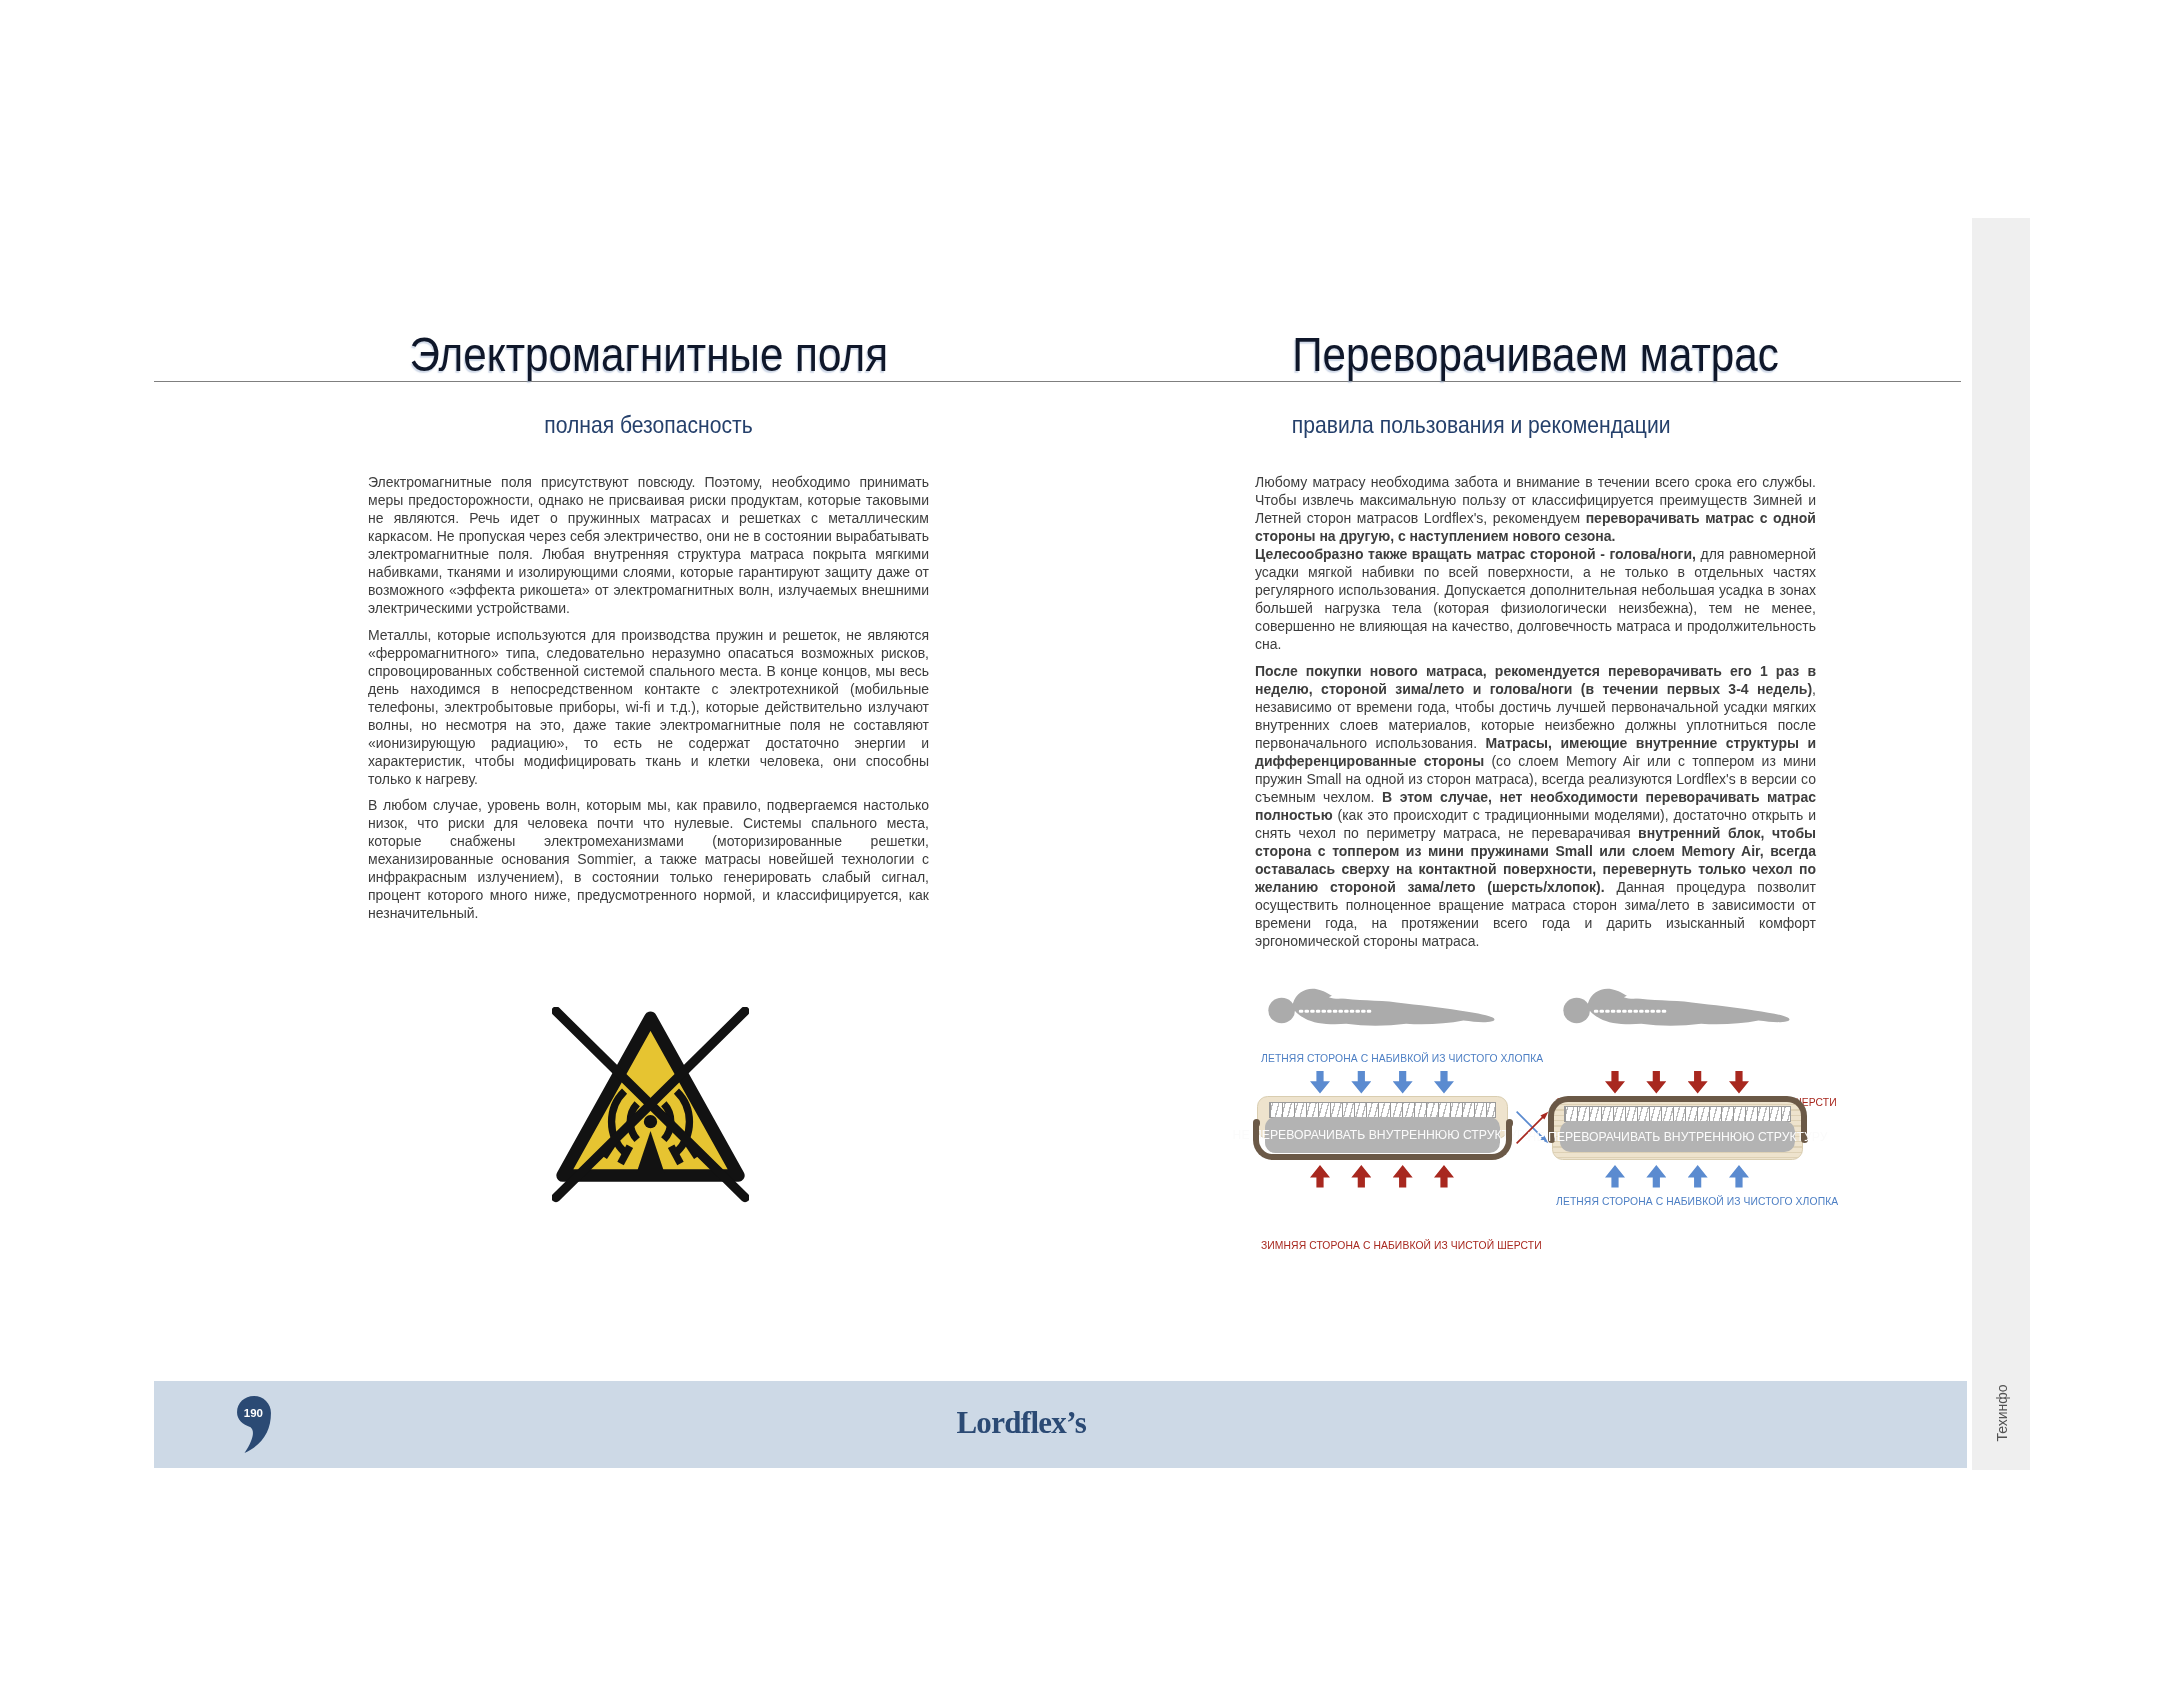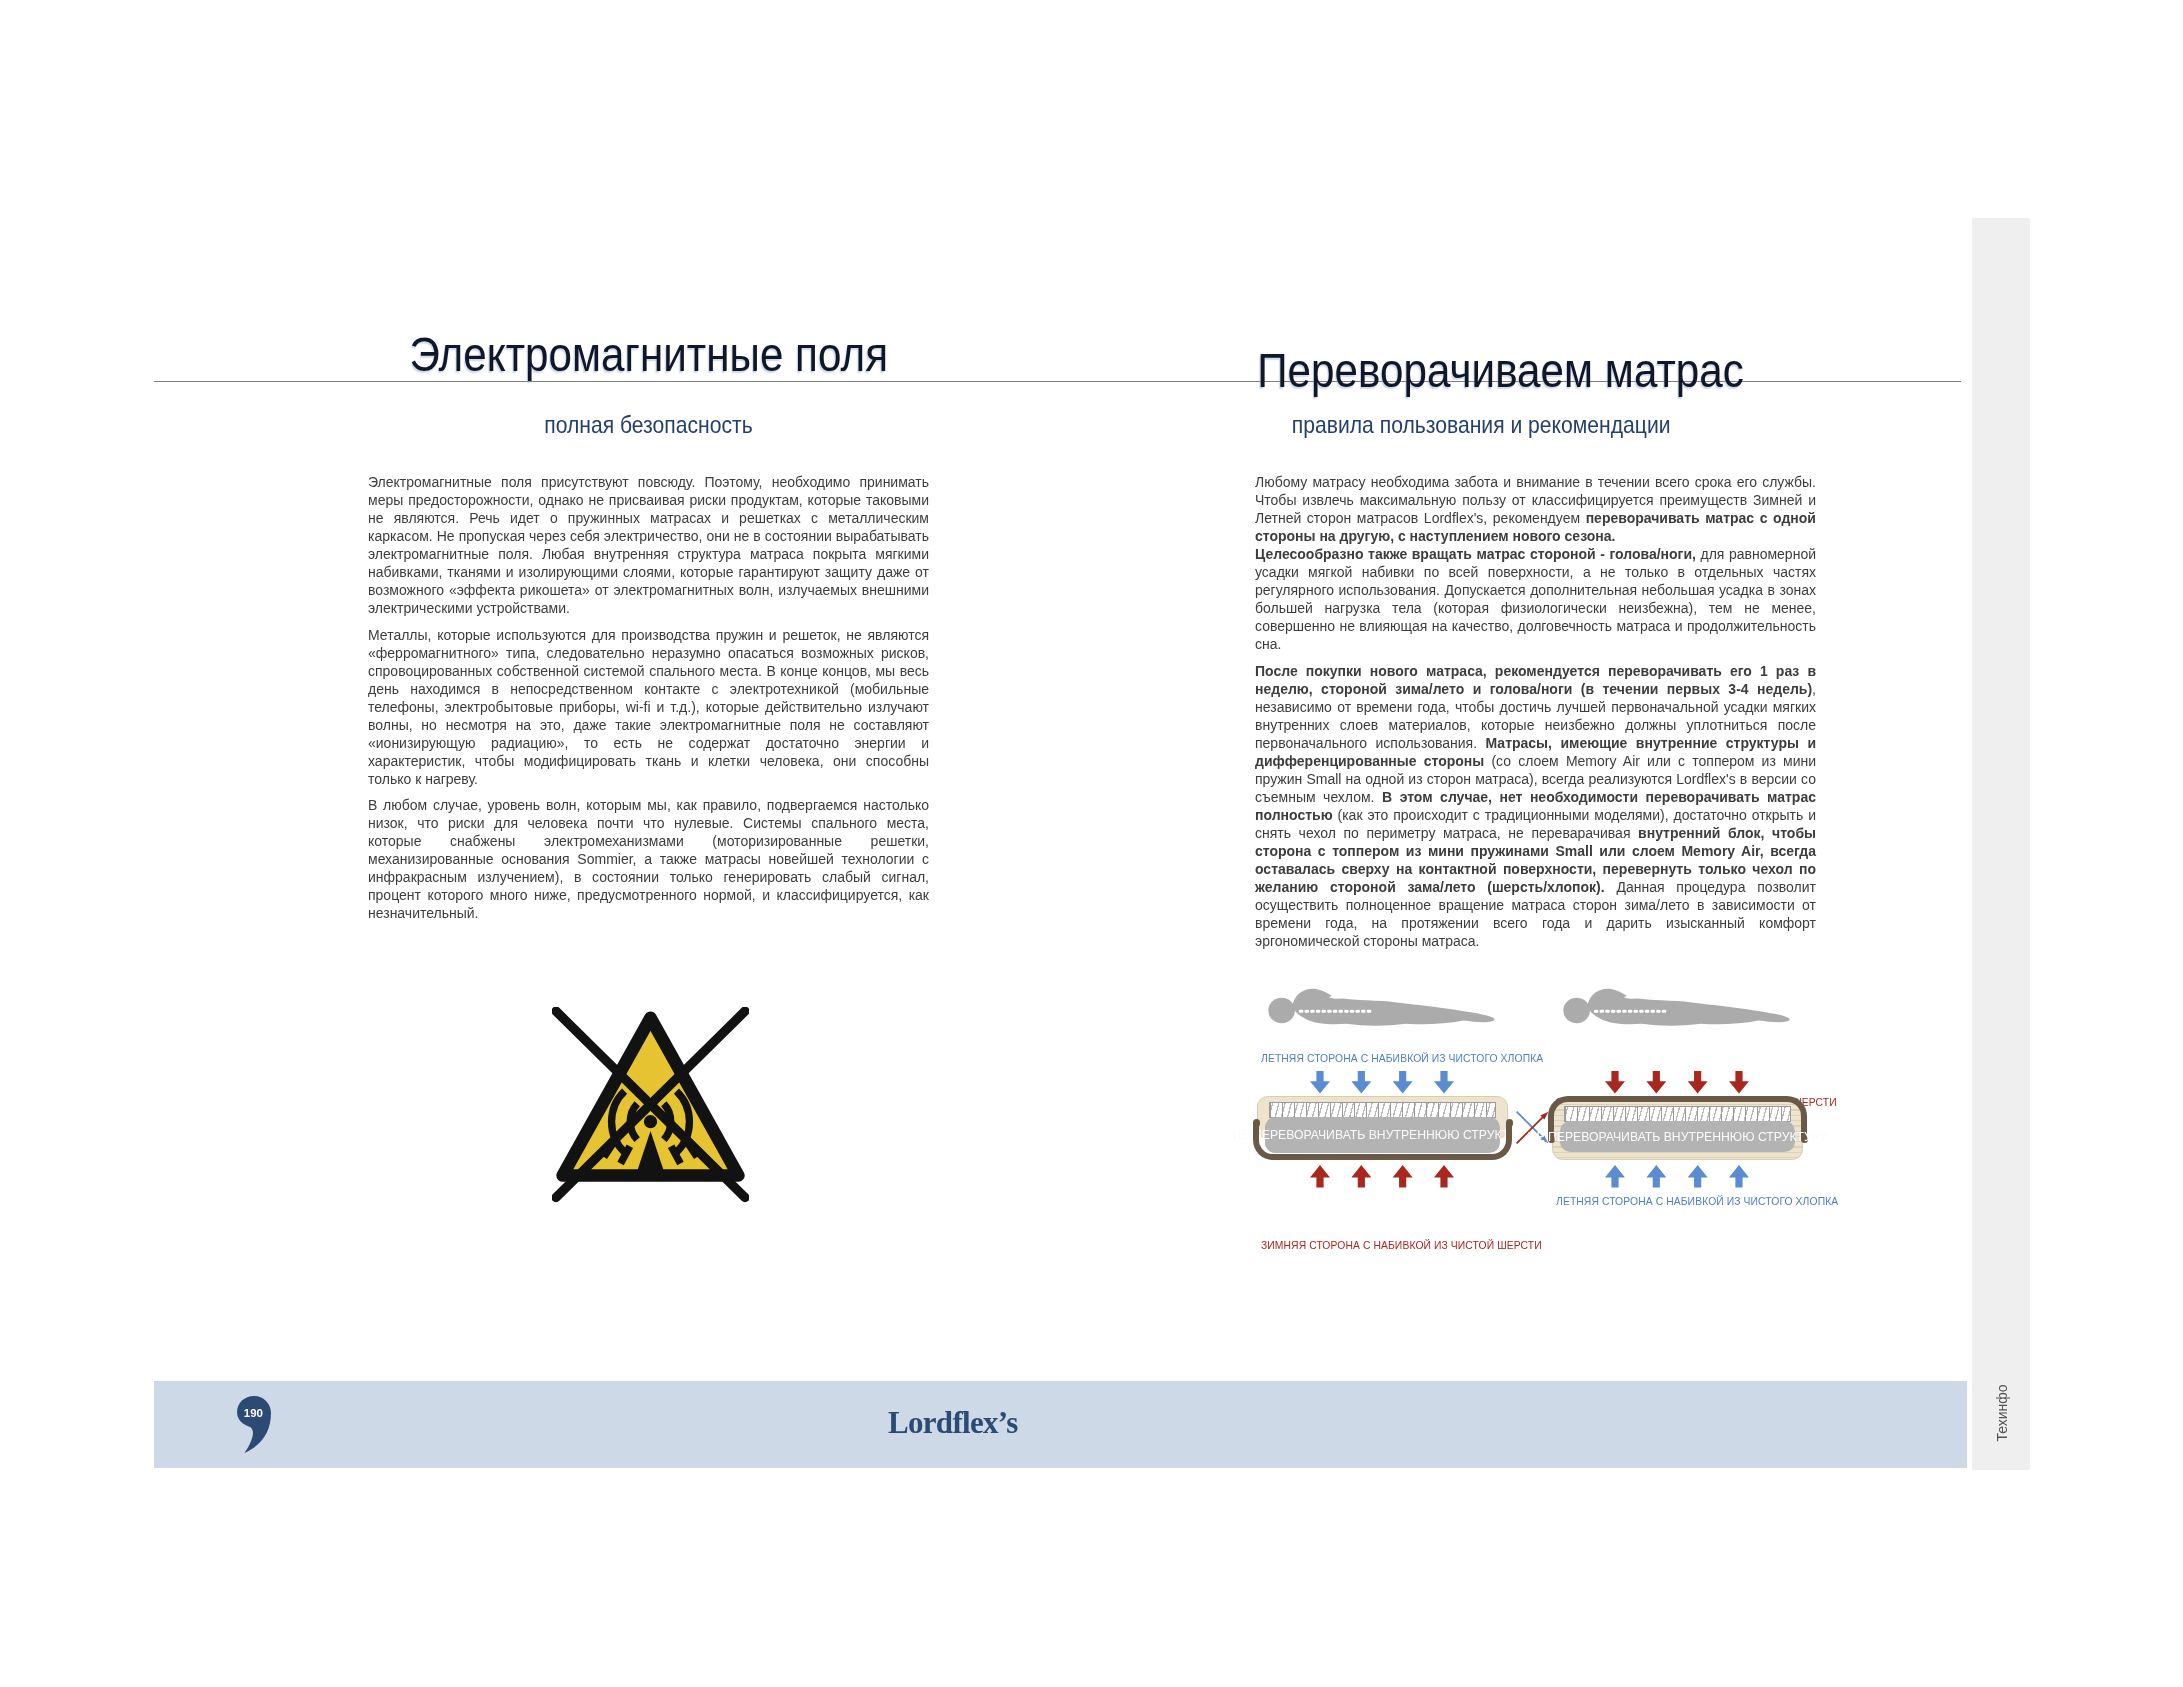--- a/index.html
+++ b/index.html
@@ -15,21 +15,21 @@
   .page-subtitle{top:406px;height:37px;line-height:37px;text-align:center;
     font-size:24px;color:#25406b;white-space:nowrap;}
   .cond{display:inline-block;transform:scaleX(0.88);transform-origin:center;}
   .condl{display:inline-block;transform:scaleX(0.94);transform-origin:center;white-space:nowrap;}
   
   .body-col{top:457px;width:561px;font-size:14px;line-height:18px;text-align:justify;margin-top:16px;}
   .para{margin:0 0 8.6px 0;white-space:pre-line;}
   .b{font-weight:bold;}
   
   .footer-band{left:154px;top:1381px;width:1813px;height:87px;background:#cdd9e6;}
-  .logo{left:734px;top:24px;width:198px;text-align:left;
+  .logo{left:734px;top:24px;width:198px;text-align:right;
     font-family:"Liberation Serif",serif;font-weight:700;font-size:31px;
     color:#2b4a74;letter-spacing:-0.7px;}
   .comma{left:82px;top:14.6px;width:36px;height:57px;}
   
   .side-strip{left:1972px;top:218px;width:58px;height:1252px;background:#efefef;}
   .side-tab-label{left:-22.5px;top:1187px;width:103px;height:16px;line-height:16px;
     text-align:center;font-size:14px;color:#535353;transform:rotate(-90deg);}
   
   .warn{left:552px;top:1007px;width:197px;height:196px;}
   
@@ -98,21 +98,21 @@
     <path d="M96 196 L78 223"></path>
     <path d="M179 207 L193 233"></path>
     <path d="M200 196 L218 223"></path>
   </g>
   <g stroke="#121212" stroke-width="14" stroke-linecap="round">
     <line x1="6" y1="4" x2="290" y2="284"></line>
     <line x1="290" y1="4" x2="6" y2="284"></line>
   </g>
 </svg>
 
-<div class="abs page-title" style="left:1220px;width:561px;margin-top:16px;">
+<div class="abs page-title" style="left:1255px;width:561px;">
   <span class="cond">Переворачиваем матрас</span>
 </div>
 <div class="abs page-subtitle" style="left:1201px;width:561px;">
   <span class="cond">правила пользования и рекомендации</span>
 </div>
 <div class="abs body-col" style="left:1255px;">
   <p class="para"><span>Любому матрасу необходима забота и внимание в течении всего срока его службы. Чтобы извлечь максимальную пользу от классифицируется преимуществ Зимней и Летней сторон матрасов Lordflex's, рекомендуем </span><span class="b">переворачивать матрас с одной стороны на другую, с наступлением нового сезона.
 </span><span class="b">Целесообразно также вращать матрас стороной - голова/ноги,</span><span> для равномерной усадки мягкой набивки по всей поверхности, а не только в отдельных частях регулярного использования. Допускается дополнительная небольшая усадка в зонах большей нагрузка тела (которая физиологически неизбежна), тем не менее, совершенно не влияющая на качество, долговечность матраса и продолжительность сна.</span></p>
   <p class="para"><span class="b">После покупки нового матраса, рекомендуется переворачивать его 1 раз в неделю, стороной зима/лето и голова/ноги (в течении первых 3-4 недель)</span><span>, независимо от времени года, чтобы достичь лучшей первоначальной усадки мягких внутренних слоев материалов, которые неизбежно должны уплотниться после первоначального использования. </span><span class="b">Матрасы, имеющие внутренние структуры и дифференцированные стороны</span><span> (со слоем Memory Air или с топпером из мини пружин Small на одной из сторон матраса), всегда реализуются Lordflex's в версии со съемным чехлом. </span><span class="b">В этом случае, нет необходимости переворачивать матрас полностью</span><span> (как это происходит с традиционными моделями), достаточно открыть и снять чехол по периметру матраса, не переварачивая </span><span class="b">внутренний блок, чтобы сторона с топпером из мини пружинами Small или слоем Memory Air, всегда оставалась сверху на контактной поверхности, перевернуть только чехол по желанию стороной зама/лето (шерсть/хлопок).</span><span> Данная процедура позволит осуществить полноценное вращение матраса сторон зима/лето в зависимости от времени года, на протяжении всего года и дарить изысканный комфорт эргономической стороны матраса.</span></p>
 </div>

